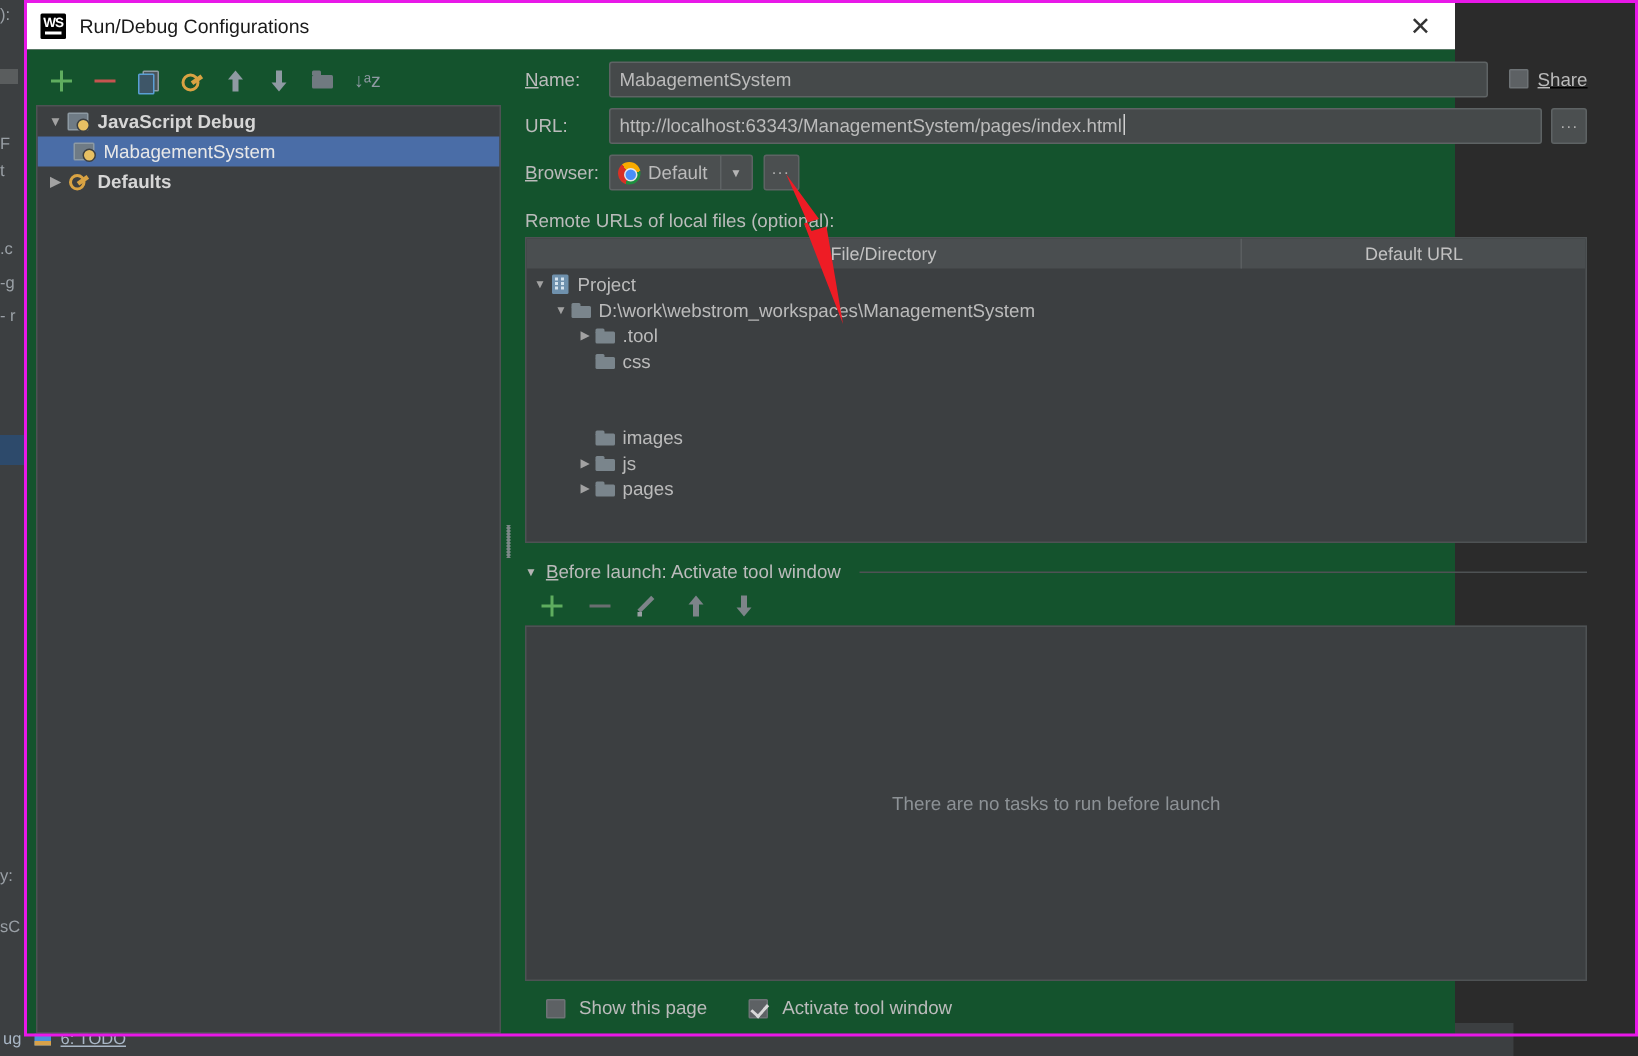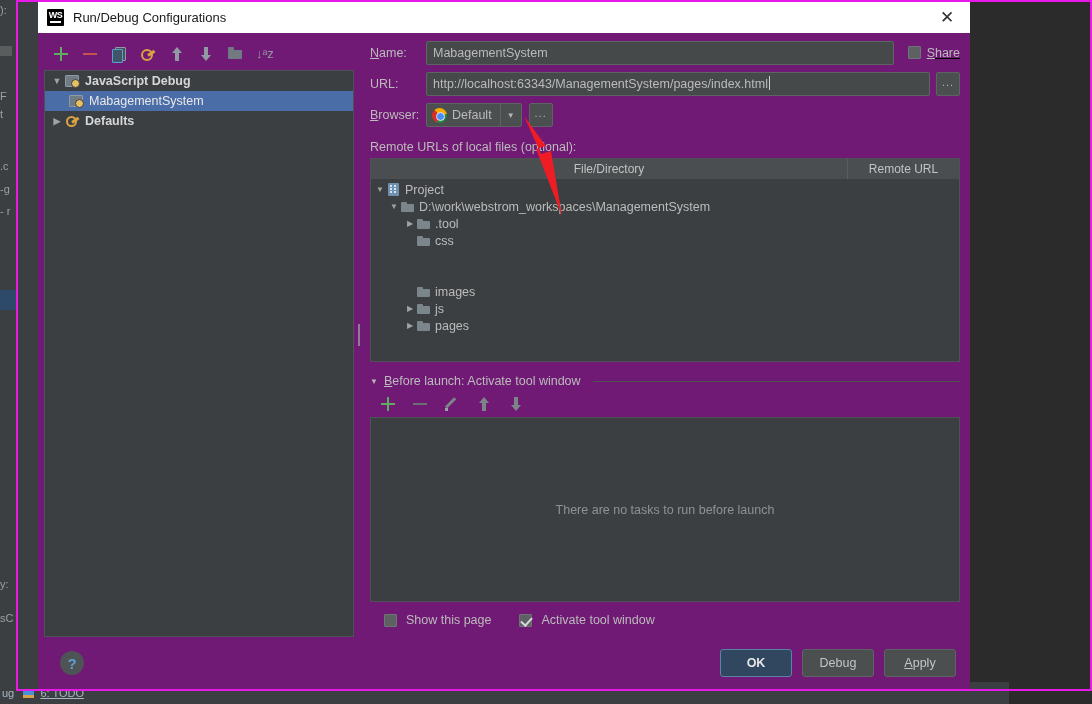--- a/index.html
+++ b/index.html
@@ -42,21 +42,21 @@
   #magenta-frame {
     position: absolute; left: 16px; top: 0px; width: 1076px; height: 691px;
     border: 2px solid #e818e8; pointer-events: none; z-index: 40;
   }
 
   
   #dialog {
     position: absolute; left: 18px; top: 1px;
     width: 952px; height: 688px;
     background: #3c3f41; z-index: 10;
-    display: flex; flex-direction: column; padding-left: 20px;
+    display: flex; flex-direction: column;
   }
 
   
   #titlebar {
     height: 32px; background: #ffffff; position: relative;
     display: flex; align-items: center; flex: 0 0 32px;
   }
   .ws-icon {
     width: 17px; height: 17px; margin-left: 9px; background: #000000;
     position: relative; border-radius: 1px; flex: 0 0 auto;
@@ -74,22 +74,22 @@
     margin-left: 9px; font-size: 13px; color: #1a1a1a;
   }
   #close-btn {
     position: absolute; right: 0; top: 0; width: 46px; height: 32px;
     display: flex; align-items: center; justify-content: center;
     color: #333; font-size: 17px; cursor: pointer;
   }
 
   
   #dialog-body {
-    flex: 1 1 auto; position: relative; background: #701a75;
-    display: flex; flex-direction: column;
+    flex: 1 1 auto; position: relative; background: #14532d;
+    display: flex; flex-direction: row;
   }
   #content-row { display: flex; flex: 1 1 auto; min-height: 0; }
 
   
   #left-panel {
     width: 316px; flex: 0 0 316px; padding: 8px 0 0 6px;
     display: flex; flex-direction: column;
   }
   #tree-toolbar {
     height: 26px; display: flex; align-items: center; gap: 13px;
@@ -466,21 +466,21 @@
             <span class="combo-arrow">▼</span>
           </div>
           <div class="ellipsis-btn" style="margin-left:7px;">...</div>
         </div>
 
         <div class="section-label">Remote URLs of local files (optional):</div>
 
         <div id="file-table">
           <div id="file-head">
             <div class="fh-cell" id="fh-file">File/Directory</div>
-            <div class="fh-cell" id="fh-url">Remote URL</div>
+            <div class="fh-cell" id="fh-url">Default URL</div>
           </div>
           <div id="file-body">
             <div class="ft-row" style="padding-left:2px;">
               <span class="ft-tw">▼</span>
               <span class="ico-project"></span>
               <span>Project</span>
             </div>
             <div class="ft-row" style="padding-left:16px;">
               <span class="ft-tw">▼</span>
               <span class="ico-fold"></span>

